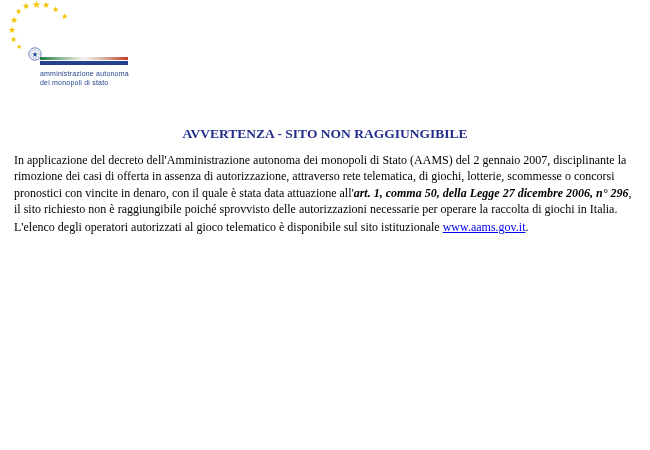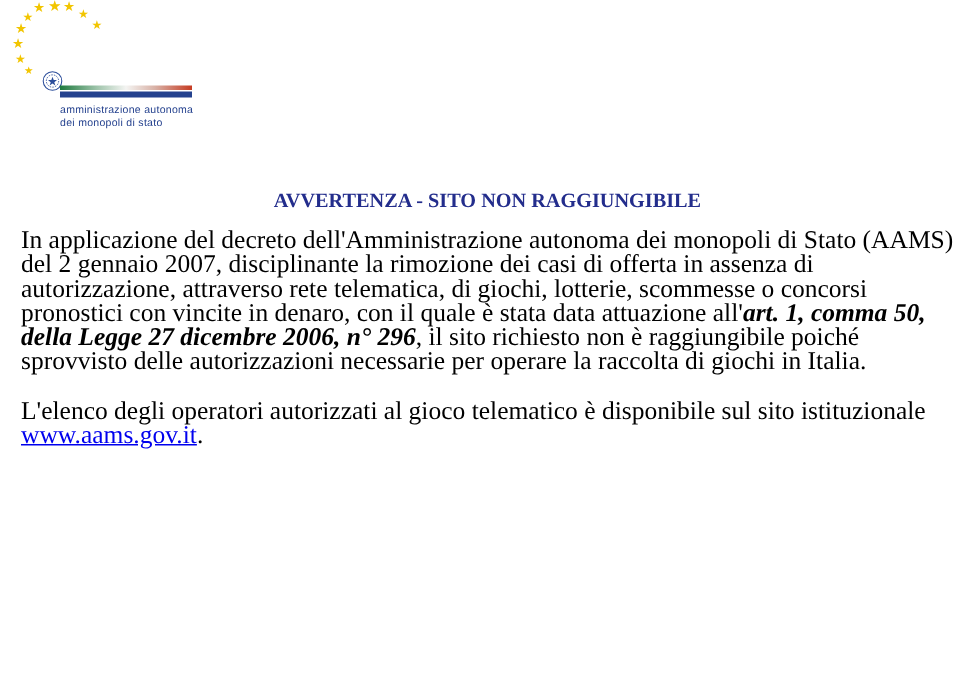--- a/index.html
+++ b/index.html
@@ -37,23 +37,23 @@
   .cap1{top:69px;}
   .cap2{top:78px;}
   
   h1{
     margin:36px 0 0 0;text-align:center;
     font-family:"Liberation Serif", serif;
     font-size:13.5px;font-weight:bold;color:#232d8c;
   }
   p{
     margin:10px 13px 0 14px;
-    font-size:17px;line-height:16.3px;
+    font-size:12px;line-height:16.3px;
   }
-  p.second{margin-top:16px;}
+  p.second{margin-top:2px;}
   .law{font-style:italic;font-weight:bold;}
   a.site-link{color:#0000ee;text-decoration:underline;cursor:pointer;}
 </style>
 </head>
 <body>
 
 <div class="logo">
   <span class="star" style="left:16px;top:44px;font-size:7px">★</span>
   <span class="star" style="left:10px;top:36px;font-size:8px">★</span>
   <span class="star" style="left:8px;top:26px;font-size:9px">★</span>

